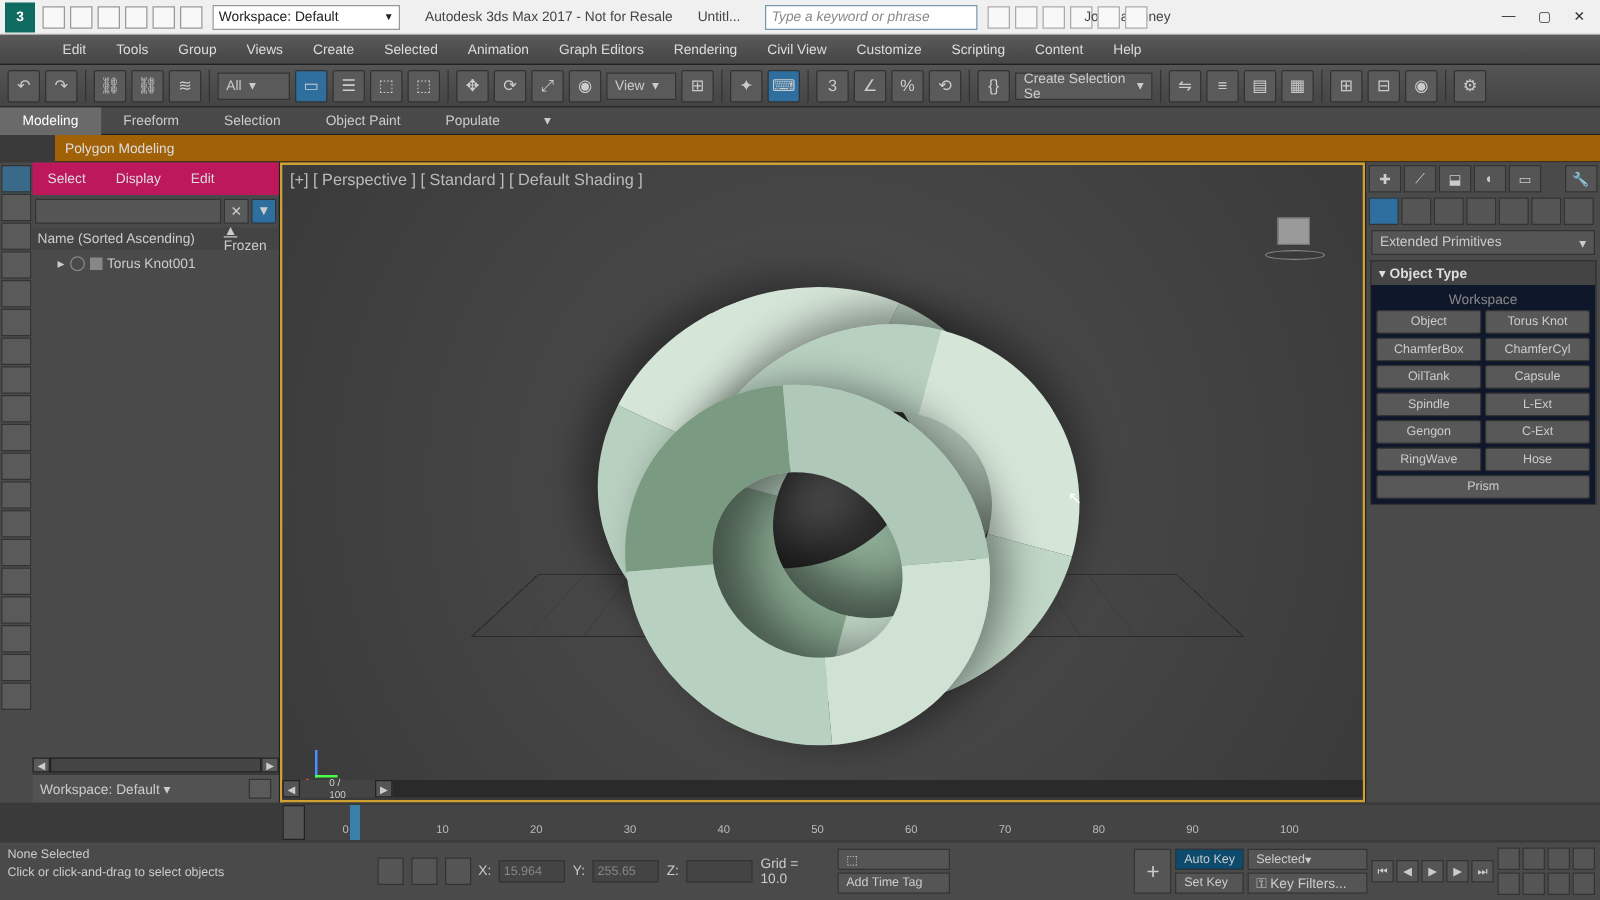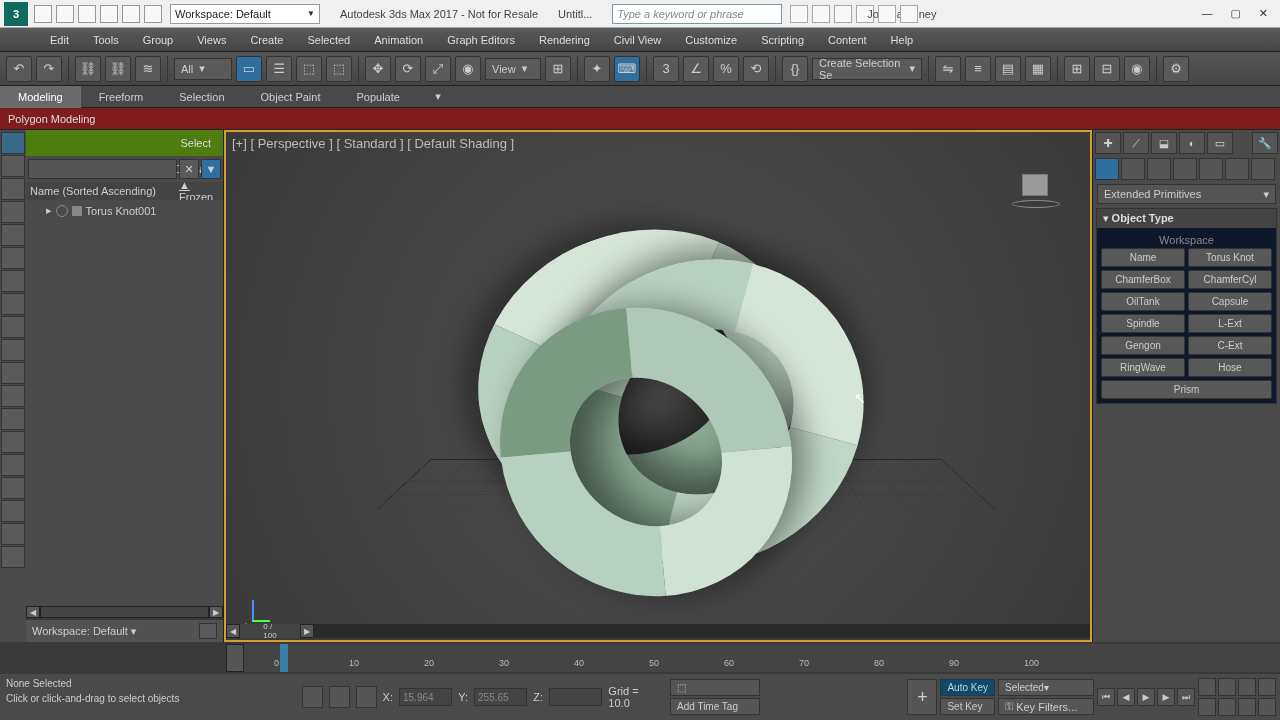--- a/index.html
+++ b/index.html
@@ -32,33 +32,33 @@
 .maintool .combo { height: 22px; background: #5a5a5a; border: 1px solid #333; padding: 0 6px; display: flex; align-items: center; color: #ccc; }
 .maintool .combo::after { content: "▾"; margin-left: 6px; }
 .maintool .combo.sel { width: 110px; }
 .maintool .active { background: #2f6f9f; }
 
 
 .ribbon { height: 22px; background: #494949; display: flex; align-items: center; border-bottom: 1px solid #222; }
 .ribbon .tab { padding: 0 18px; line-height: 22px; color: #ccc; }
 .ribbon .tab.active { background: #6a6a6a; color: #fff; }
 .ribbon .exp { margin-left: 10px; width: 20px; text-align: center; }
-.ribbon2 { height: 22px; background: #7f1d1d; display: flex; align-items: center; padding-left: 8px; color: #ddd; border-bottom: 1px solid #222; }
+.ribbon2 { height: 22px; background: #a16207; display: flex; align-items: center; padding-left: 8px; color: #ddd; border-bottom: 1px solid #222; margin-left: 44px; }
 
 
 .body { position: absolute; top: 130px; left: 0; right: 0; bottom: 78px; display: flex; }
 
 
 .left-tb { width: 26px; background: #4a4a4a; display: flex; flex-direction: column; gap: 1px; padding-top: 2px; }
 .left-tb div { width: 24px; height: 22px; background: #5a5a5a; border: 1px solid #333; margin-left: 1px; }
 .left-tb .on { background: #3a6a8a; }
 
 
 .scene-exp { width: 198px; background: #4a4a4a; display: flex; flex-direction: column; border-right: 1px solid #222; }
-.scene-exp .tabs { height: 26px; display: flex; align-items: flex-end; background: #4d7c0f; flex-direction: column; }
+.scene-exp .tabs { height: 26px; display: flex; align-items: flex-start; background: #be185d; }
 .scene-exp .tabs div { padding: 0 12px; line-height: 26px; color: #ddd; }
 .scene-exp .srch { height: 26px; display: flex; align-items: center; padding: 2px; gap: 2px; }
 .scene-exp .srch input { flex: 1; height: 20px; background: #555; border: 1px solid #333; }
 .scene-exp .srch .x { width: 20px; height: 20px; background: #5a5a5a; border: 1px solid #333; display:flex; align-items:center; justify-content:center; }
 .scene-exp .hdr { height: 18px; background: #444; display: flex; align-items: center; padding: 0 4px; font-size: 10px; color: #ccc; }
 .scene-exp .hdr .hcol1 { flex: 1; }
 .scene-exp .hdr .hcol2 { width: 40px; text-decoration: underline; }
 .scene-exp .list { flex: 1; background: #4a4a4a; padding: 2px 4px; }
 .scene-exp .row { display: flex; align-items: center; gap: 4px; padding: 2px 0 2px 16px; color: #ccc; }
 .scene-exp .row .eye { width: 12px; height: 12px; border: 1px solid #888; border-radius: 50%; }
@@ -359,21 +359,21 @@
       <div></div>
       <div></div>
       <div></div>
     </div>
     <div class="combo">Extended Primitives</div>
     <div class="rollout">
       <div class="rh">Object Type</div>
       <div class="body2">
         <div class="autogrid">Workspace</div>
         <div class="btns">
-          <div>Name</div>
+          <div>Object</div>
           <div>Torus Knot</div>
           <div>ChamferBox</div>
           <div>ChamferCyl</div>
           <div>OilTank</div>
           <div>Capsule</div>
           <div>Spindle</div>
           <div>L-Ext</div>
           <div>Gengon</div>
           <div>C-Ext</div>
           <div>RingWave</div>

